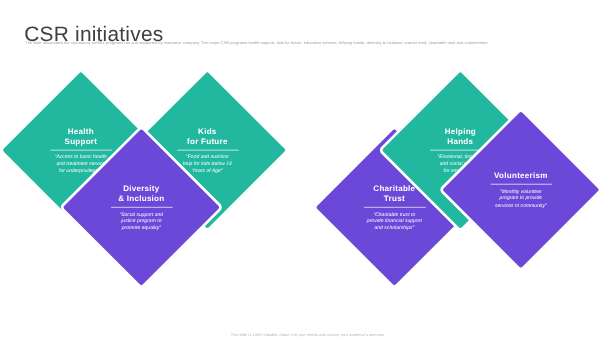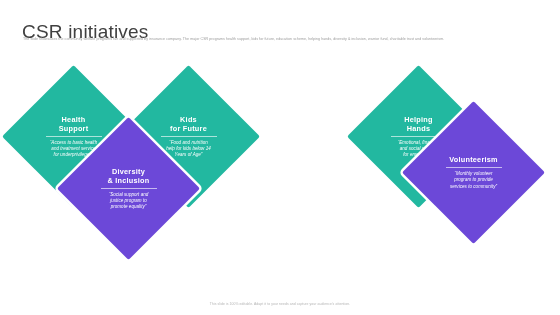--- a/index.html
+++ b/index.html
@@ -117,20 +117,31 @@
         <div class="shape"></div>
         <div class="content">
           <div class="ttl">Diversity
 &amp; Inclusion</div>
           <div class="rule"></div>
           <div class="desc">“Social support and
 justice program to
 promote equality”</div>
         </div>
       </div>
+      <div class="node purple" style="left: 308px; top: 52px;">
+        <div class="shape"></div>
+        <div class="content">
+          <div class="ttl">Charitable
+Trust</div>
+          <div class="rule"></div>
+          <div class="desc">“Charitable trust to
+provide financial support
+and scholarships”</div>
+        </div>
+      </div>
       <div class="node teal" style="left: 368px; top: 0px; text-decoration: underline;">
         <div class="shape"></div>
         <div class="content">
           <div class="ttl">Helping
 Hands</div>
           <div class="rule"></div>
           <div class="desc">“Emotional, financial
 and social support
 for employees”</div>
         </div>

